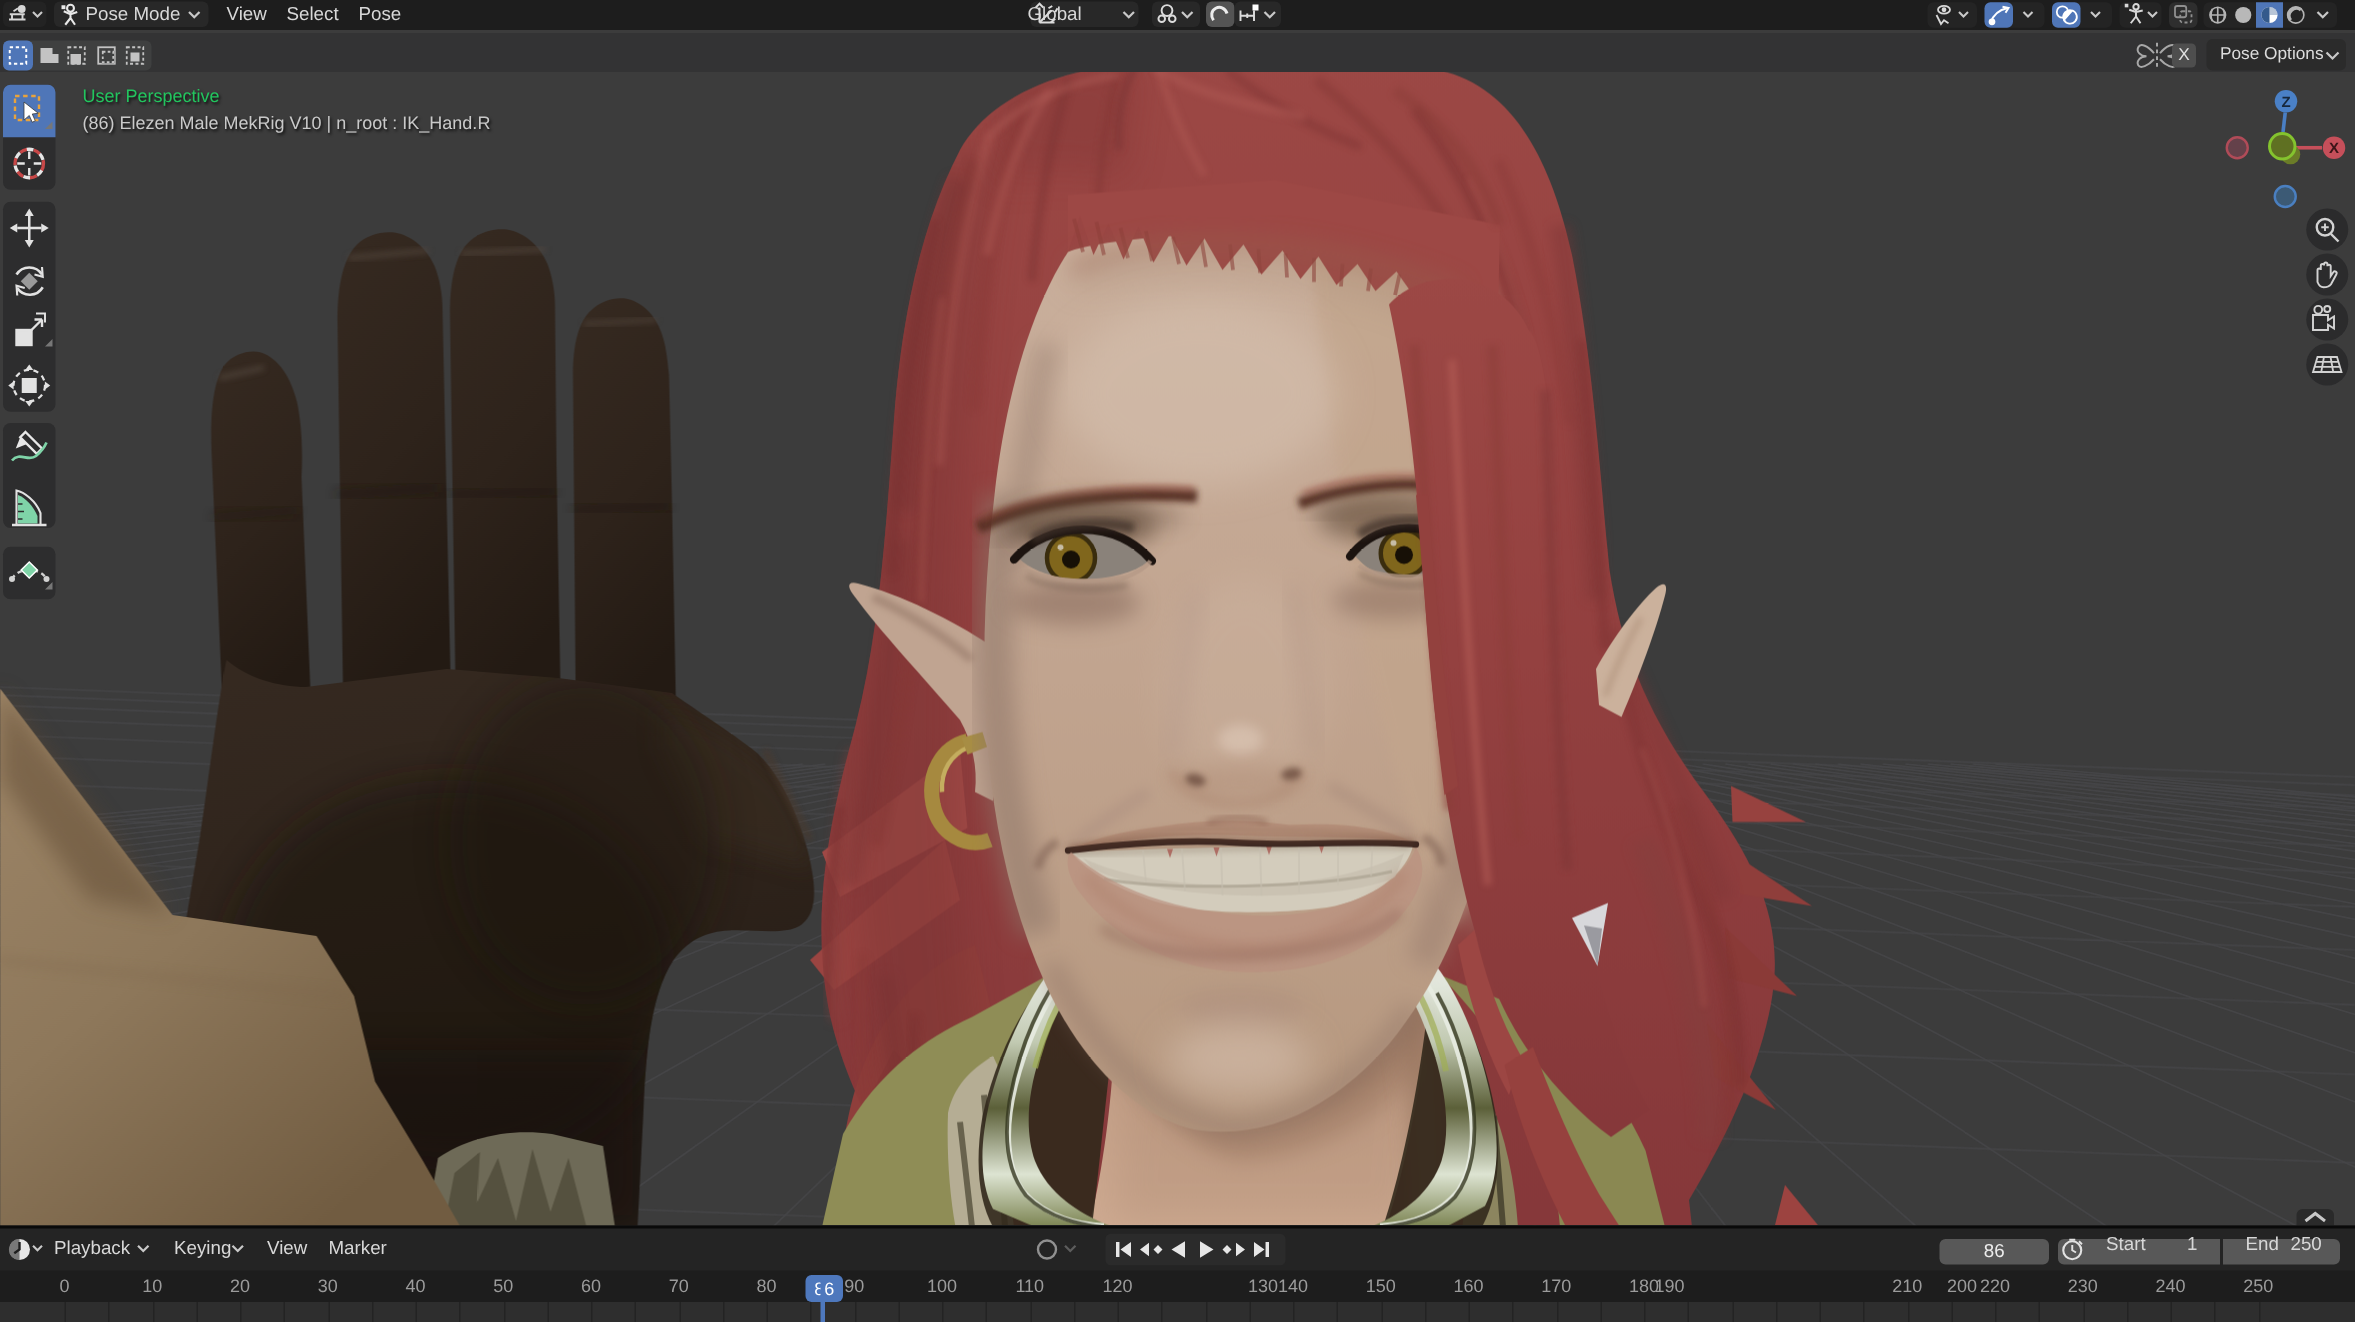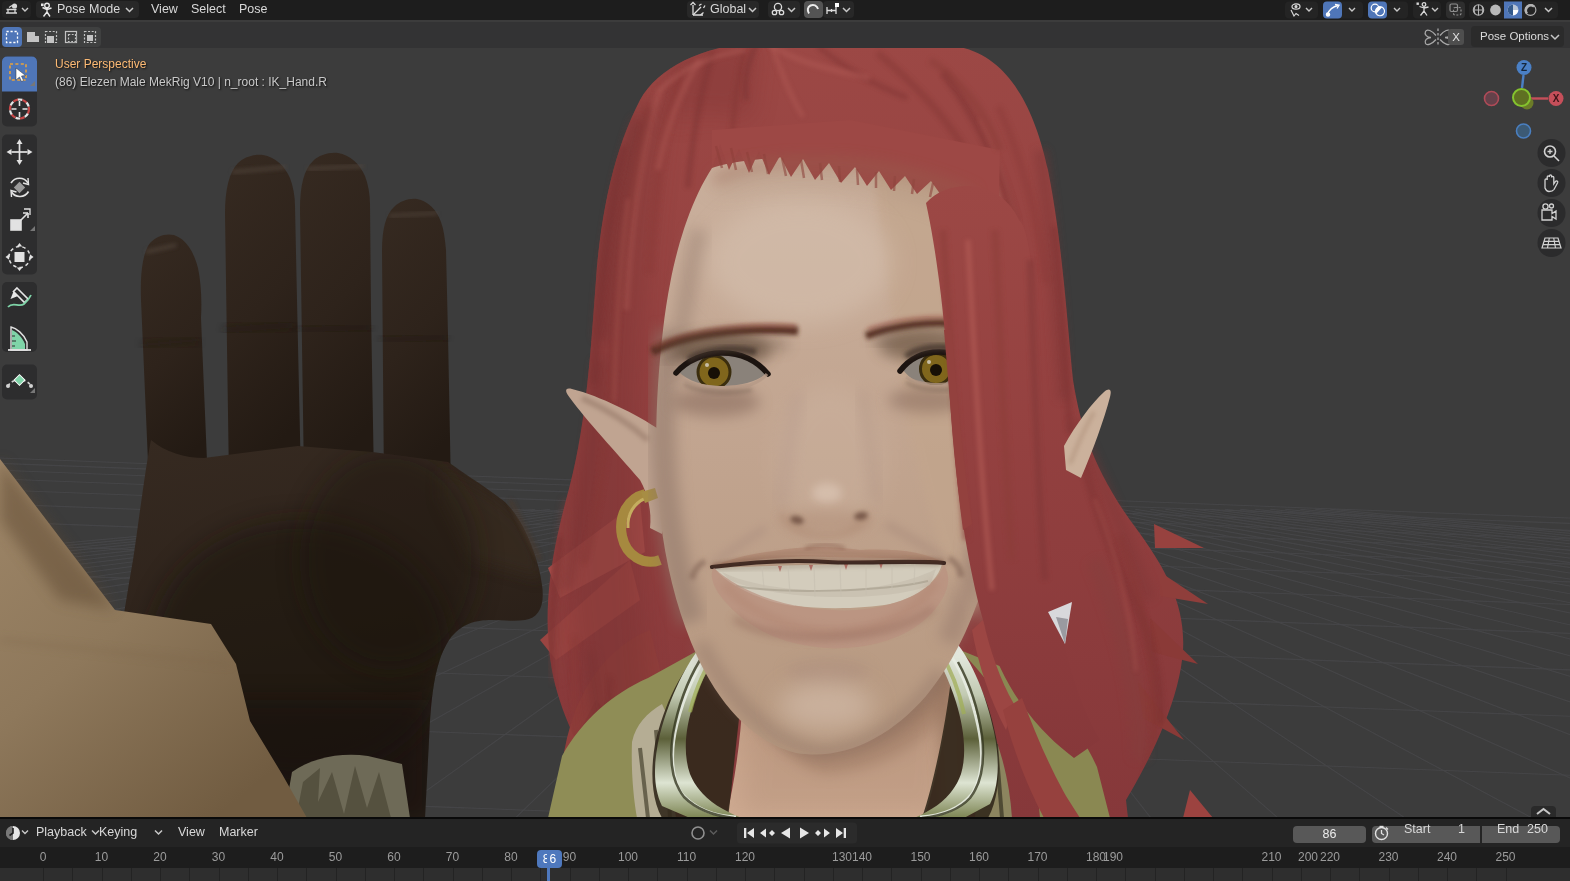--- a/index.html
+++ b/index.html
@@ -4,41 +4,41 @@
 <style>
   html,body{margin:0;padding:0;width:1570px;height:881px;overflow:hidden;background:#3c3c3c;
     font-family:"Liberation Sans",sans-serif;-webkit-font-smoothing:antialiased;}
   .abs{position:absolute;}
   #topbar{position:absolute;left:0;top:0;width:1570px;height:20px;background:#1d1d1d;border-bottom:1px solid #111;}
   .menutext{position:absolute;top:0;height:19px;line-height:19px;color:#d8d8d8;font-size:12.5px;}
   .ddown{position:absolute;background:#282828;border-radius:4px;height:17px;top:1px;}
   #viewport{position:absolute;left:0;top:20px;width:1570px;height:797px;background:#3c3c3c;overflow:hidden;}
   #vphead{position:absolute;left:0;top:2px;width:1570px;height:26px;background:#333334;}
   #scene{position:absolute;left:0;top:0;width:1570px;height:797px;}
-  .ovltext{position:absolute;color:#fdba74;font-size:12px;text-shadow:1px 1px 2px rgba(0,0,0,.8);white-space:pre;}
+  .ovltext{position:absolute;color:#22c55e;font-size:12px;text-shadow:1px 1px 2px rgba(0,0,0,.8);white-space:pre;}
   #timeline{position:absolute;left:0;top:817px;width:1570px;height:64px;background:#242424;border-top:2px solid #0a0a0a;}
   #ruler{position:absolute;left:0;top:28px;width:1570px;height:21px;background:#1d1d1d;}
   #ticks{position:absolute;left:0;top:49px;width:1570px;height:15px;background:#2e2e2e;}
   .rnum{position:absolute;top:3px;color:#9b9b9b;font-size:12px;transform:translateX(-50%);}
   .tltext{position:absolute;color:#d8d8d8;font-size:12.5px;height:27px;line-height:27px;top:0;}
   .field{position:absolute;background:#585858;border-radius:4px;color:#ececec;font-size:12.5px;}
 </style>
 </head>
 <body>
 
 <div id="topbar">
   <div class="ddown" style="left:2px;width:29px;background:#232323;"></div>
   <div class="ddown" style="left:36px;width:103px;"></div>
   <div class="menutext" style="left:57px;">Pose Mode</div>
   <div class="menutext" style="left:151px;">View</div>
   <div class="menutext" style="left:191px;">Select</div>
   <div class="menutext" style="left:239px;">Pose</div>
 
   <div class="ddown" style="left:687px;width:72px;"></div>
-  <div class="menutext" style="left:710px;">Global</div>
+  <div class="menutext" style="left:685px;">Global</div>
   <div class="ddown" style="left:768px;width:32px;"></div>
   <div class="ddown" style="left:804px;width:19px;background:#545454;"></div>
   <div class="ddown" style="left:823px;width:31px;"></div>
   <svg class="abs" style="left:0;top:0;" width="1570" height="20" id="topicons">
 
     <g stroke="#d6d6d6" stroke-width="1.3" fill="none">
       <path d="M6,13 L17,13 M8,13 L8,9 M15,13 L15,9 M6.5,9.5 L16.5,9.5"></path>
       <circle cx="14.5" cy="6" r="2.6" fill="#d6d6d6" stroke="none"></circle>
       <path d="M9,7.5 L12,5.5" stroke-width="1.2"></path>
     </g>
@@ -745,21 +745,21 @@
       <path d="M824,9.5 L830,14 L824,18.5 Z M818,11 L815,14 L818,17 L821,14 Z"></path>
       <path d="M846,9 L846,19 L843.7,19 L843.7,9 Z M836,9 L843,14 L836,19 Z"></path>
     </g>
 
     <circle cx="1381.5" cy="14.5" r="6" fill="none" stroke="#e2e2e2" stroke-width="1.4"></circle>
     <path d="M1381.5,11 L1381.5,14.5 L1384,16" stroke="#e2e2e2" stroke-width="1.3" fill="none"></path>
     <path d="M1379.5,7.5 L1383.5,7.5" stroke="#e2e2e2" stroke-width="1.4"></path>
     <path d="M1386,8.5 L1388,10.5" stroke="#e2e2e2" stroke-width="1.2"></path>
   </svg>
   <div class="tltext" style="left:36px;">Playback</div>
-  <div class="tltext" style="left:99px;">Keying</div>
+  <div class="tltext" style="left:116px;">Keying</div>
   <div class="tltext" style="left:178px;">View</div>
   <div class="tltext" style="left:219px;">Marker</div>
   <div class="field" style="left:1293px;top:7px;width:73px;height:17px;text-align:center;line-height:17px;">86</div>
   <div class="field" style="left:1372px;top:7px;width:108px;height:17px;border-radius:4px 0 0 4px;"></div>
   <div class="field" style="left:1482px;top:7px;width:78px;height:17px;border-radius:0 4px 4px 0;margin-left:0;"></div>
   <div class="tltext" style="left:1404px;top:-3px;">Start</div>
   <div class="tltext" style="left:1458px;top:-3px;">1</div>
   <div class="tltext" style="left:1497px;top:-3px;">End</div>
   <div class="tltext" style="left:1527px;top:-3px;">250</div>
   <div id="ruler">

